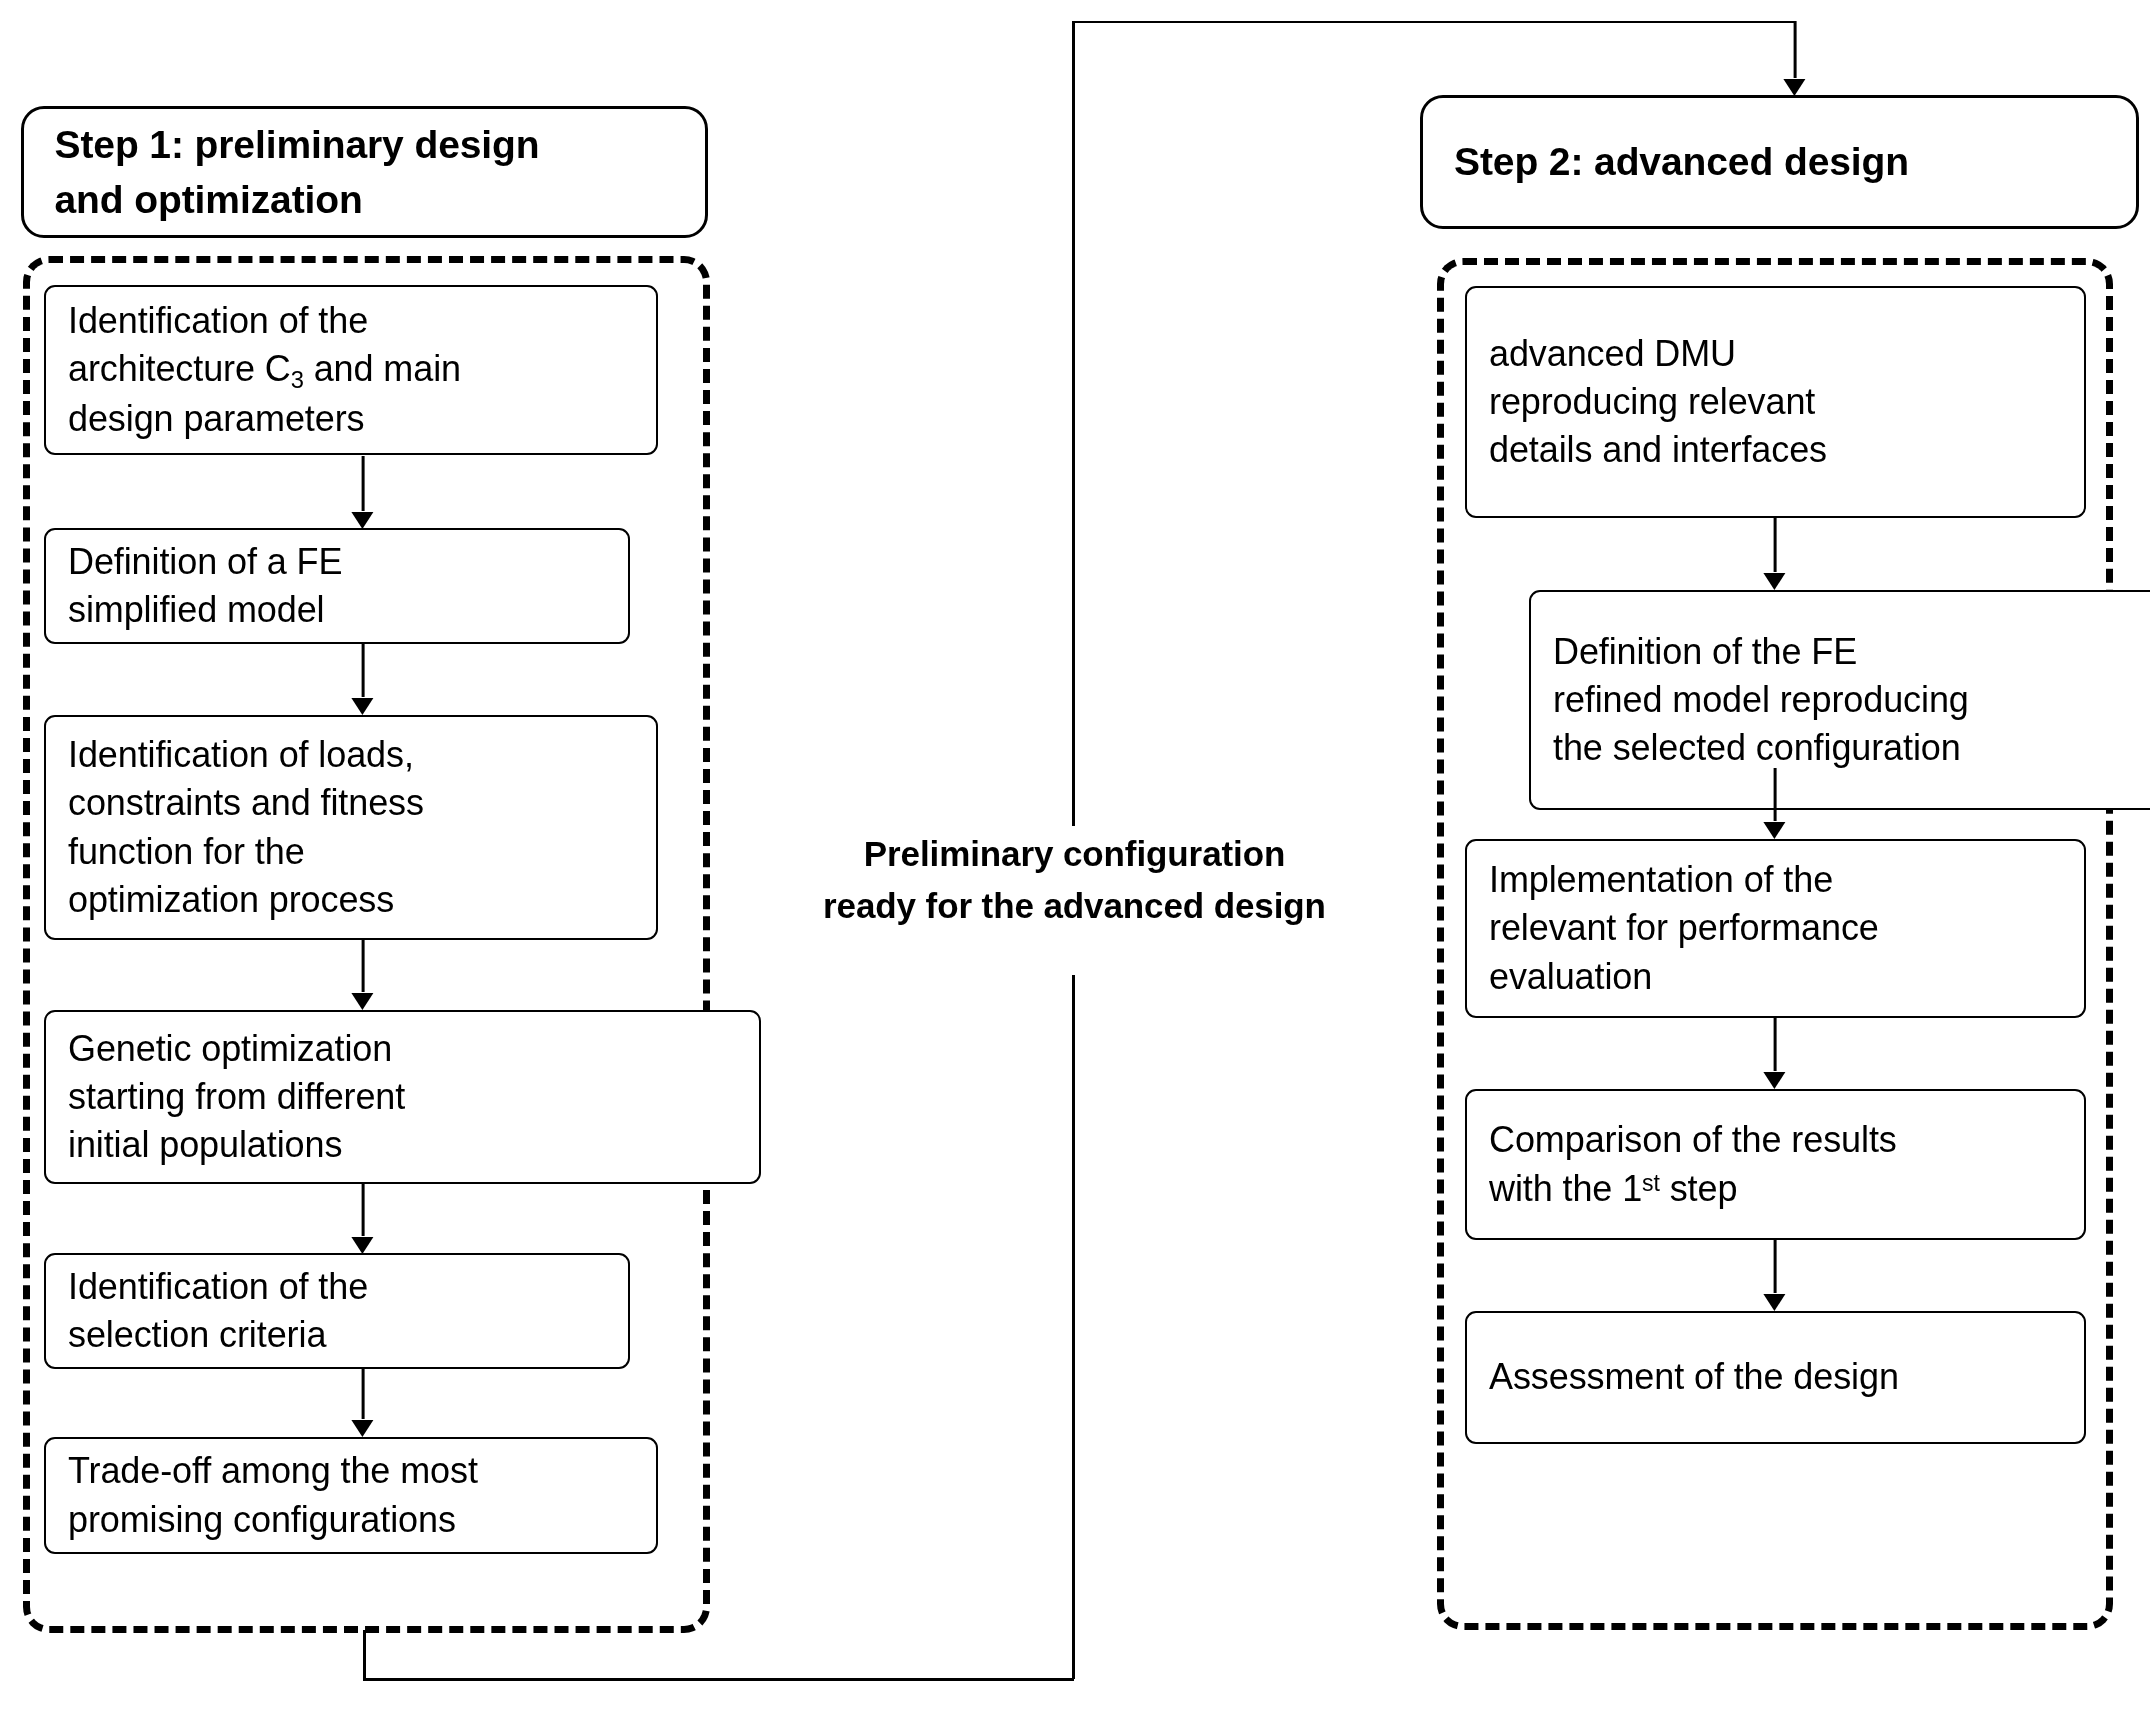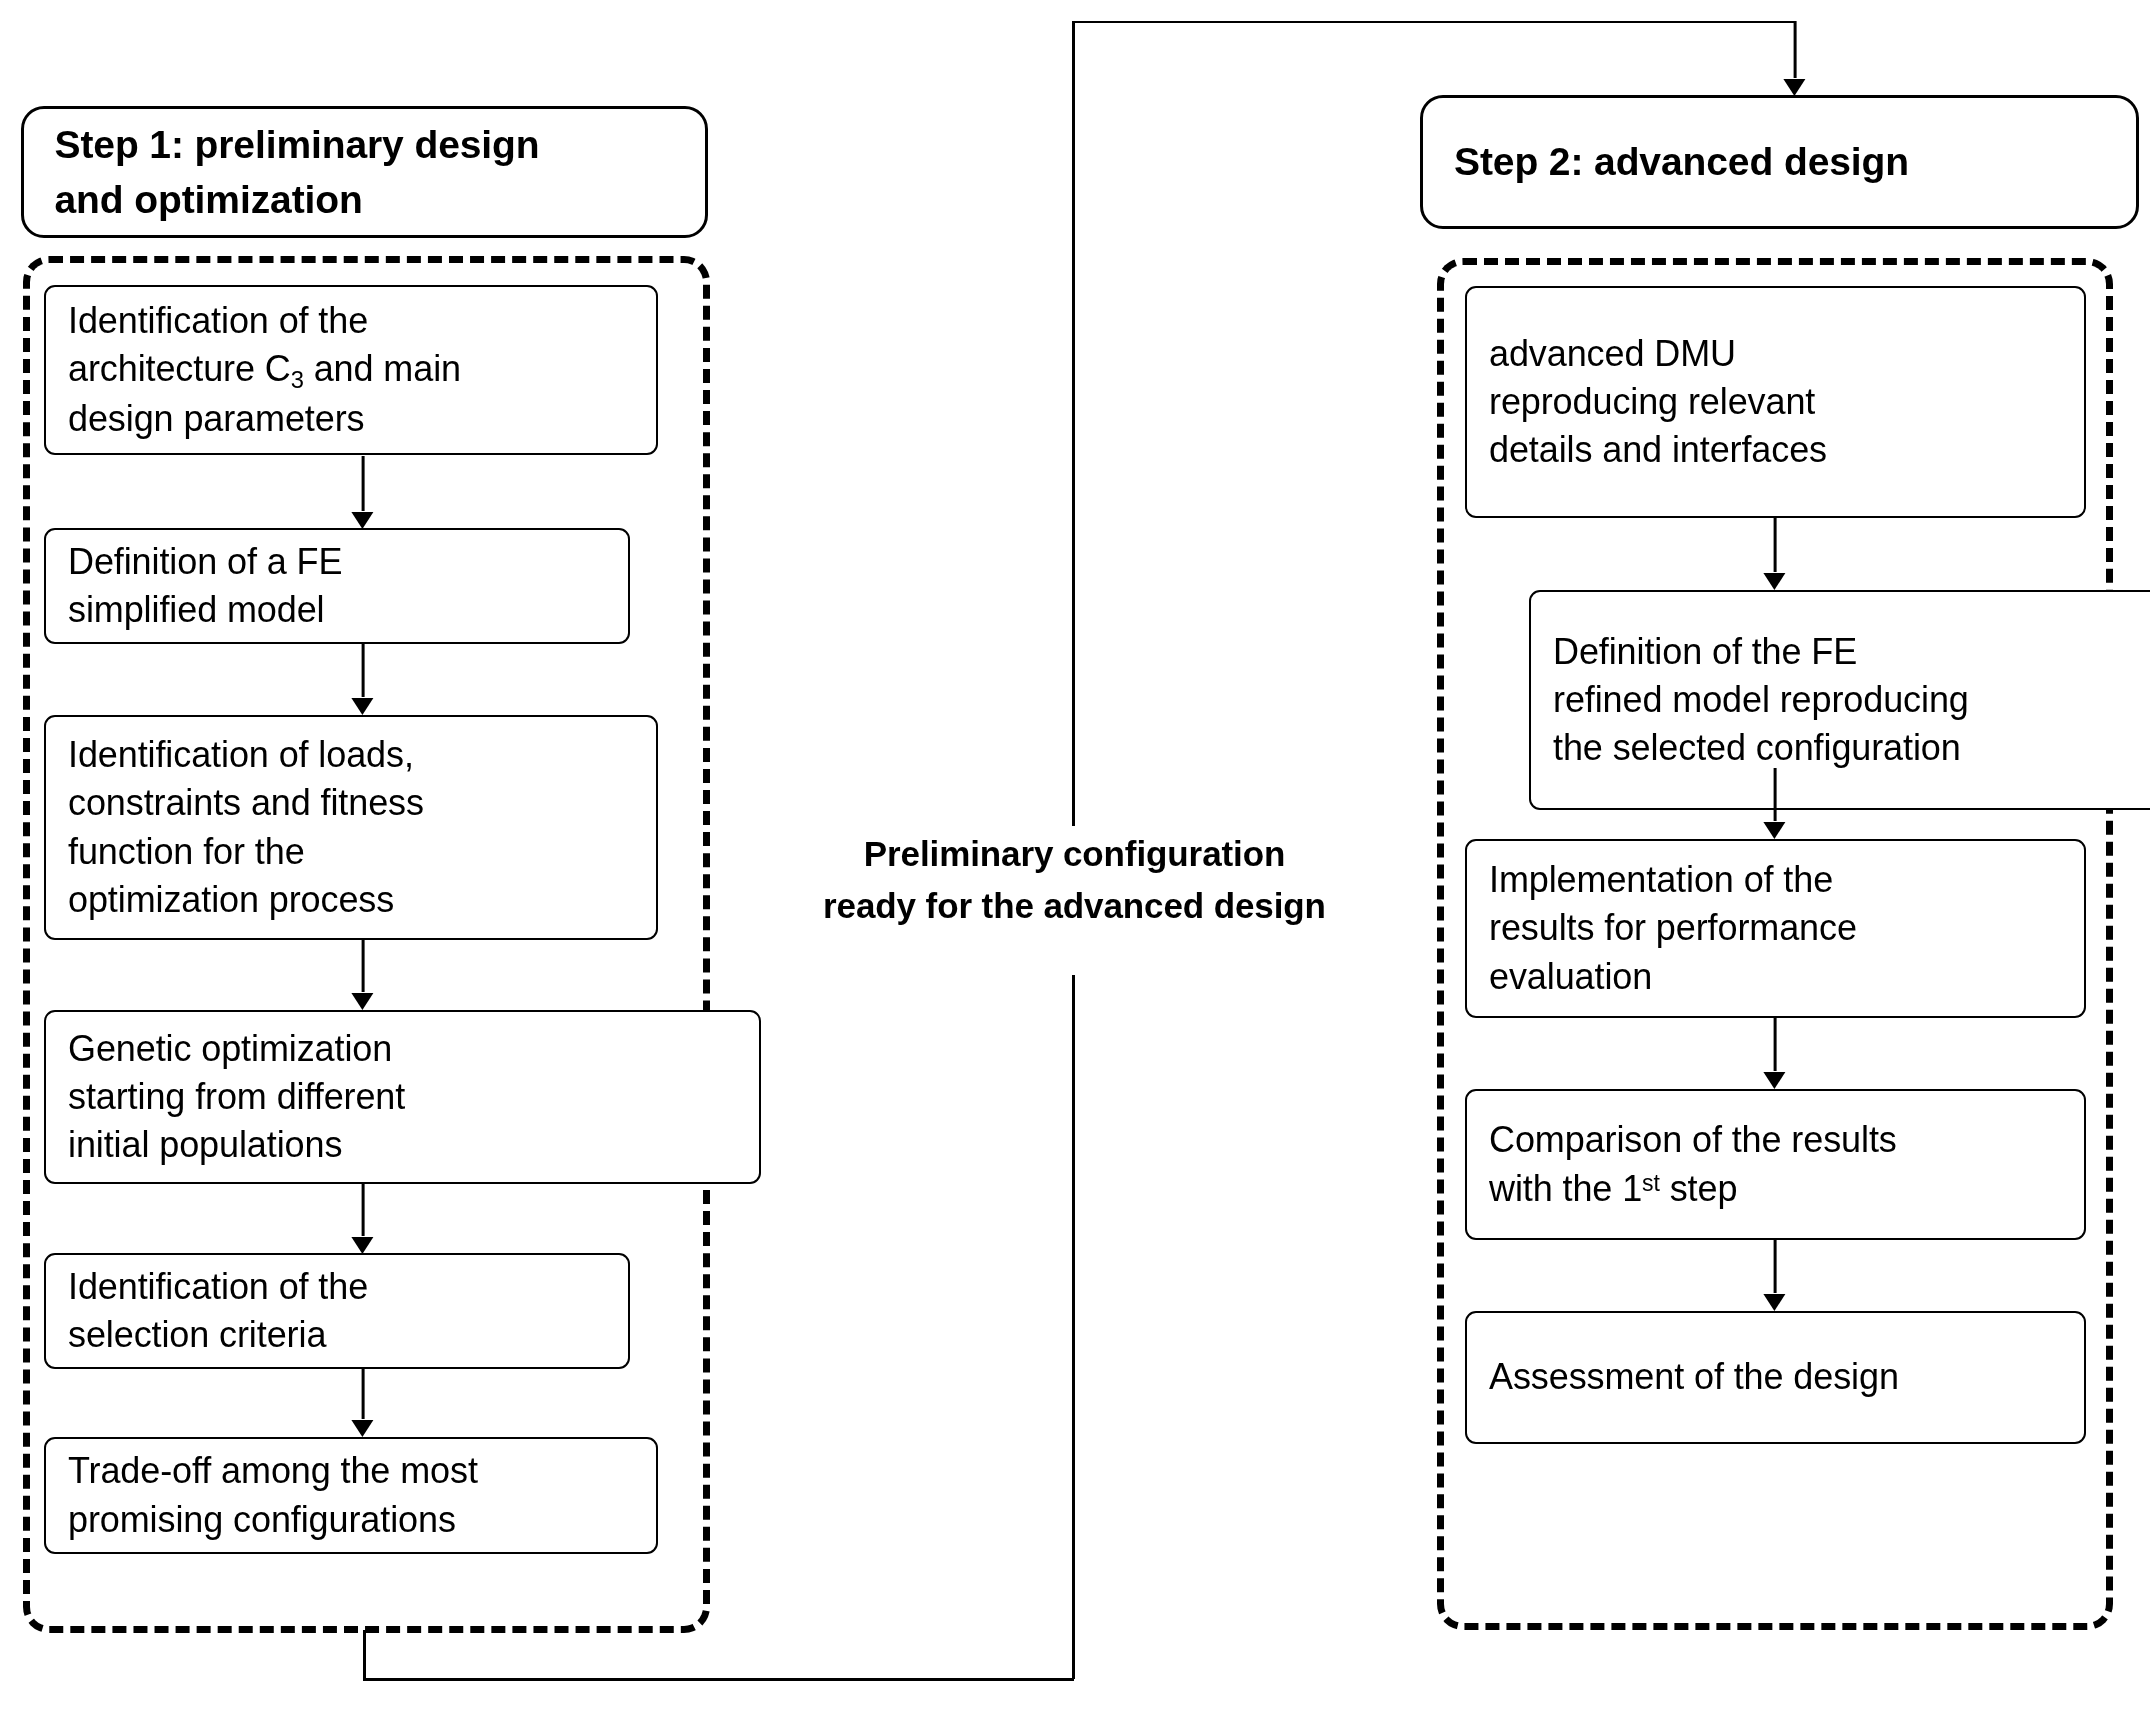--- a/index.html
+++ b/index.html
@@ -250,21 +250,21 @@
   </div>
 
   <div class="arrow-v" style="left:1775px; top:768px; height:71px;">
     <div class="shaft" style="height:53px;"></div>
     <div class="head"></div>
   </div>
 
   <div class="proc-box" style="left:1465px; top:839px; width:621px; height:179px;">
     <div class="proc-text">
       <div>Implementation of the</div>
-      <div>results for performance</div>
+      <div>relevant for performance</div>
       <div>evaluation</div>
     </div>
   </div>
 
   <div class="arrow-v" style="left:1775px; top:1018px; height:71px;">
     <div class="shaft" style="height:53px;"></div>
     <div class="head"></div>
   </div>
 
   <div class="proc-box" style="left:1465px; top:1089px; width:621px; height:151px;">

